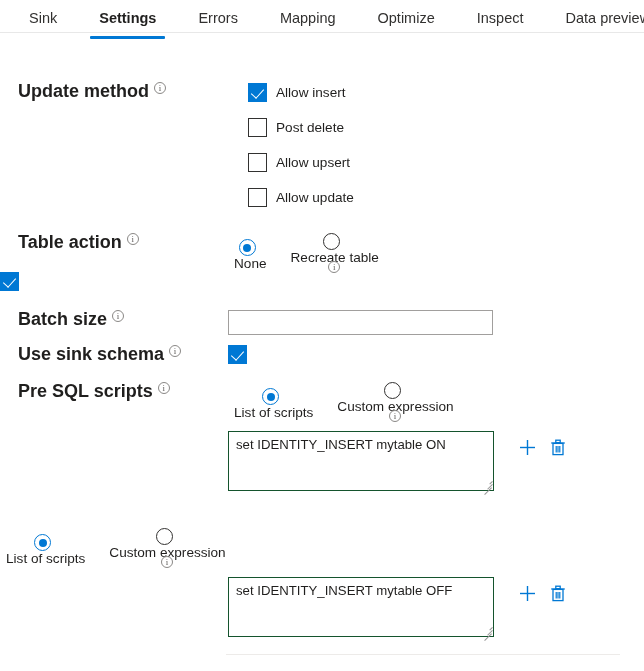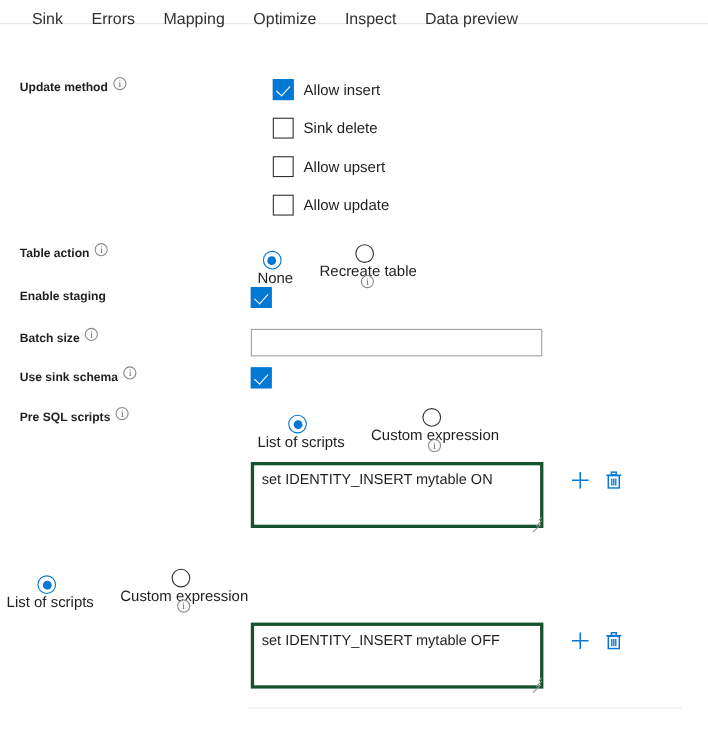--- a/index.html
+++ b/index.html
@@ -8,25 +8,26 @@
     width: 644px; height: 671px;
     background: #ffffff;
     font-family: "Liberation Sans", sans-serif;
     color: #201f1e;
     overflow: hidden;
   }
 
   
   .tabbar {
     position: relative;
-    height: 22px;
+    height: 33px;
     display: flex;
     align-items: flex-start;
     padding-left: 16px;
     border-bottom: 1px solid #e8e8e8;
+    gap: 16px;
   }
   .tab {
     position: relative;
     font-size: 14.5px;
     line-height: 1;
     color: #323130;
     padding: 11px 13px 13px 13px;
     cursor: pointer;
     white-space: nowrap;
   }
@@ -48,21 +49,21 @@
   }
   .row {
     position: absolute;
     left: 0;
     width: 644px;
     display: flex;
   }
   .label {
     width: 228px;
     padding-left: 18px;
-    font-size: 11px;
+    font-size: 18px;
     font-weight: 700;
     color: #201f1e;
     line-height: 18px;
     white-space: nowrap;
   }
   .control { flex: 1; }
 
   
   .info {
     display: inline-block;
@@ -159,21 +160,21 @@
     padding: 0 7px;
     outline: none;
   }
 
   
   .scriptrow { display: flex; align-items: flex-start; }
   .textarea-wrap { position: relative; }
   .scriptbox {
     width: 266px;
     height: 60px;
-    border: 3px solid #14532d;
+    border: 1px solid #14532d;
     background: #ffffff;
     font-family: "Liberation Sans", sans-serif;
     font-size: 13.2px;
     color: #201f1e;
     padding: 5px 7px;
     resize: none;
     outline: none;
     overflow: hidden;
     display: block;
   }
@@ -218,41 +219,42 @@
     width: 394px;
     height: 1px;
     background: #edebe9;
   }
 </style>
 </head>
 <body>
 
 <div class="tabbar">
   <div class="tab">Sink</div>
+  <div class="tab active">Settings</div>
   <div class="tab">Errors</div>
   <div class="tab">Mapping</div>
   <div class="tab">Optimize</div>
   <div class="tab">Inspect</div>
   <div class="tab">Data preview</div>
 </div>
 
 <div class="form">
 
   <div class="row" style="top:49px;">
     <div class="label">
       <span>Update method</span><i class="info"></i>
     </div>
     <div class="control">
       <div class="cbrow">
         <div class="checkbox checked"></div>
         <div class="cblabel">Allow insert</div>
       </div>
       <div class="cbrow">
         <div class="checkbox"></div>
-        <div class="cblabel">Sink delete</div>
+        <div class="cblabel">Post delete</div>
       </div>
       <div class="cbrow">
         <div class="checkbox"></div>
         <div class="cblabel">Allow upsert</div>
       </div>
       <div class="cbrow">
         <div class="checkbox"></div>
         <div class="cblabel">Allow update</div>
       </div>
     </div>
@@ -271,23 +273,20 @@
         <div class="radioitem">
           <div class="radio"></div>
           <div class="radiolabel">Recreate table</div>
           <i class="info"></i>
         </div>
       </div>
     </div>
   </div>
 
   <div class="row" style="top:239px;">
-    <div class="label">
-      <span>Enable staging</span>
-    </div>
     <div class="control">
       <div class="checkbox checked"></div>
     </div>
   </div>
 
   <div class="row" style="top:277px;">
     <div class="label">
       <span>Batch size</span><i class="info"></i>
     </div>
     <div class="control">

